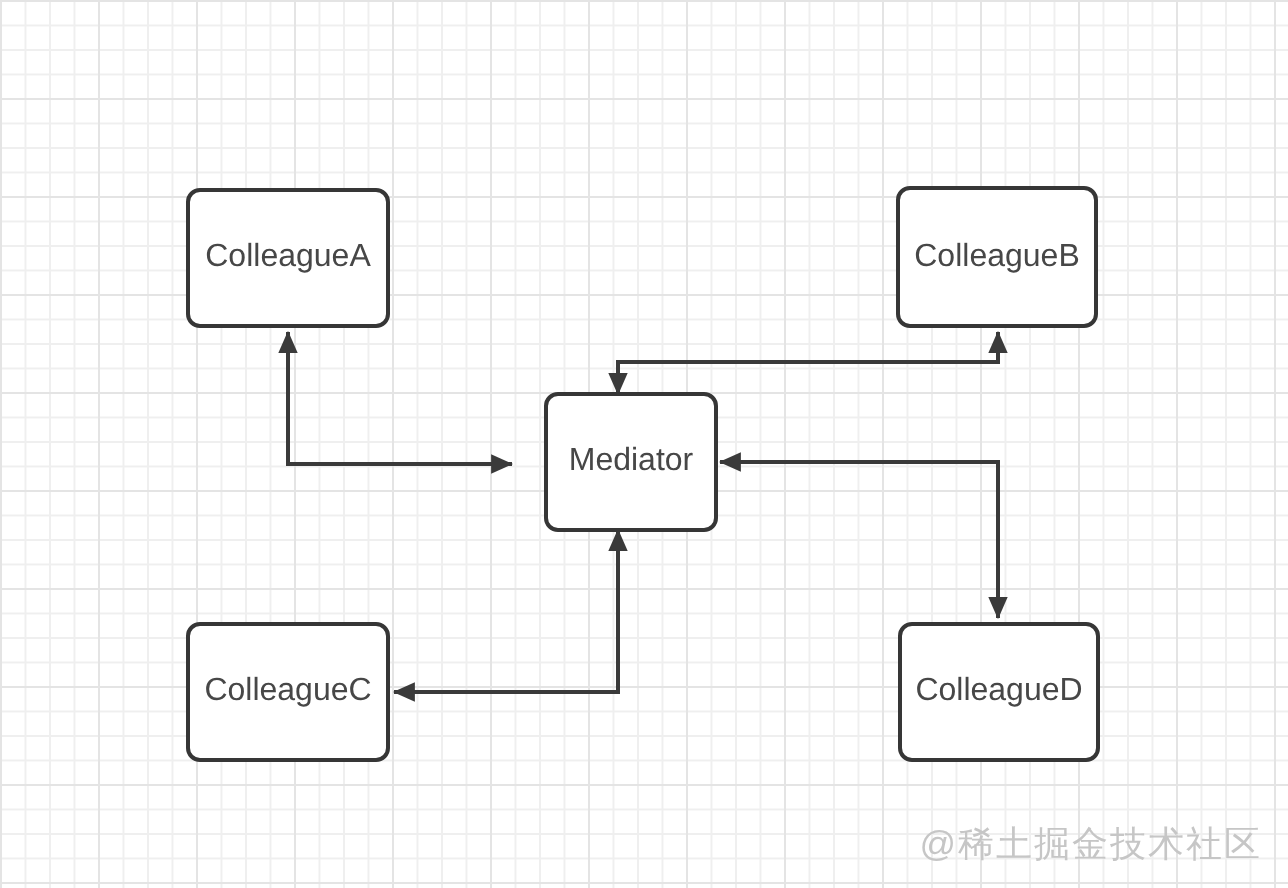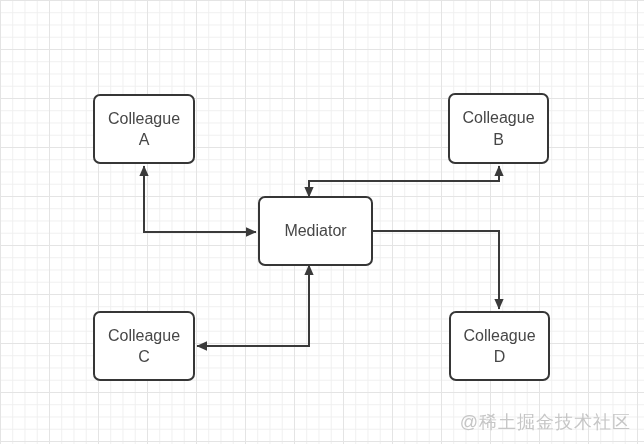--- a/index.html
+++ b/index.html
@@ -32,34 +32,34 @@
     stroke-width: 2;
     fill: none;
   }
   .node {
     position: absolute;
     box-sizing: border-box;
     background: #ffffff;
     border: 2px solid #363636;
     border-radius: 7px;
     display: flex;
-    flex-direction: column;
+    flex-direction: row;
     align-items: center;
     justify-content: center;
     text-align: center;
     font-size: 16px;
     line-height: 1.32;
     color: #474747;
     z-index: 2;
     cursor: default;
   }
   .node span { display: block; }
   .node-a       { left: 93px;  top: 94px;  width: 102px; height: 70px; }
   .node-b       { left: 448px; top: 93px;  width: 101px; height: 71px; }
-  .node-mediator{ left: 258px; top: 196px; width: 115px; height: 70px; }
+  .node-mediator{ left: 272px; top: 196px; width: 87px; height: 70px; }
   .node-c       { left: 93px;  top: 311px; width: 102px; height: 70px; }
   .node-d       { left: 449px; top: 311px; width: 101px; height: 70px; }
   .watermark {
     position: absolute;
     right: 13px;
     top: 410px;
     font-size: 18px;
     letter-spacing: 1px;
     color: #c6c6c6;
     z-index: 3;

